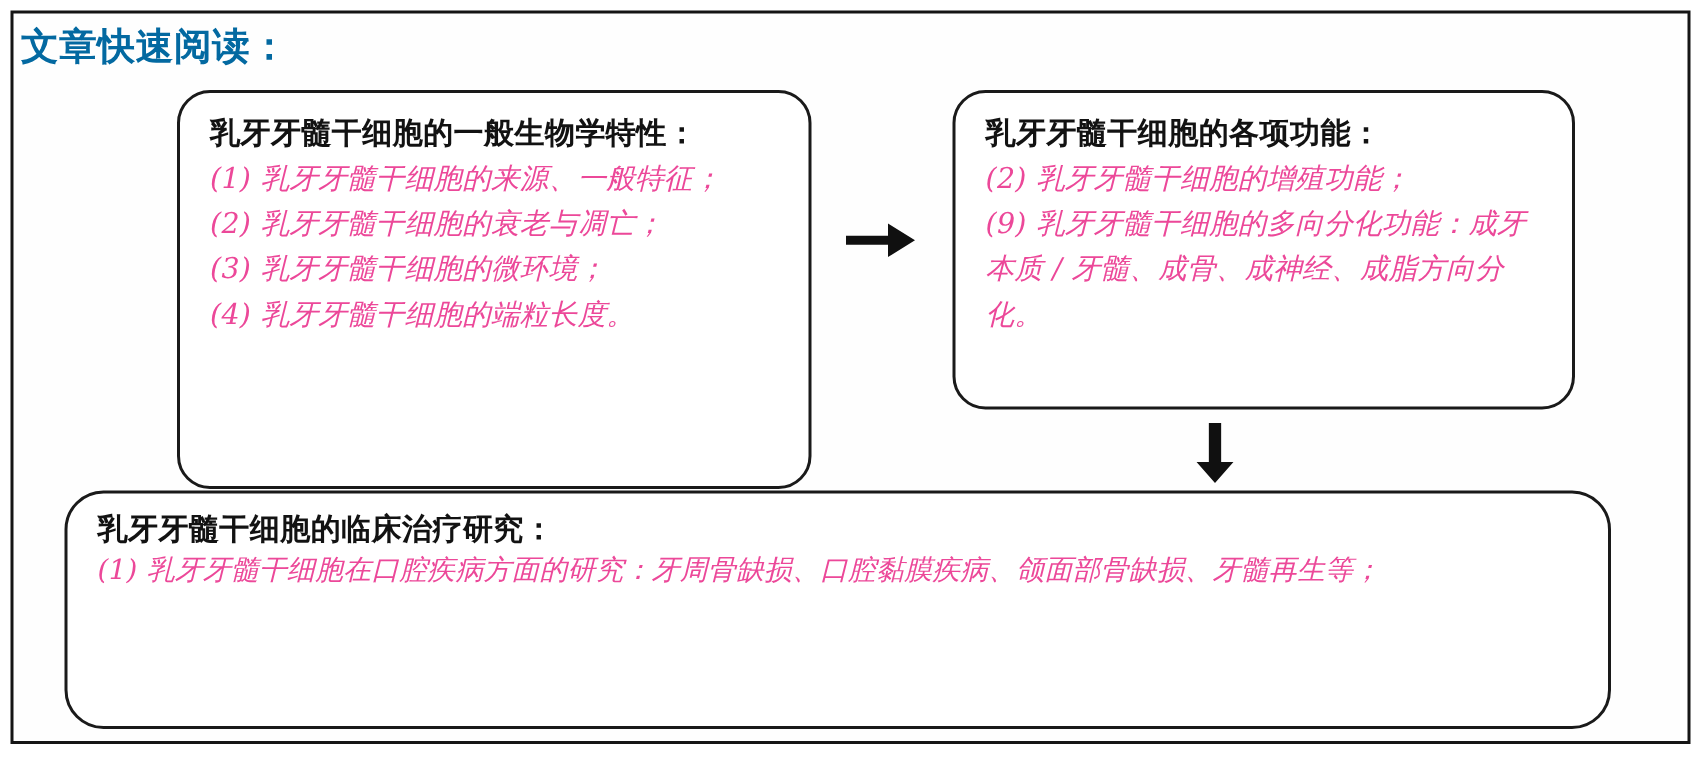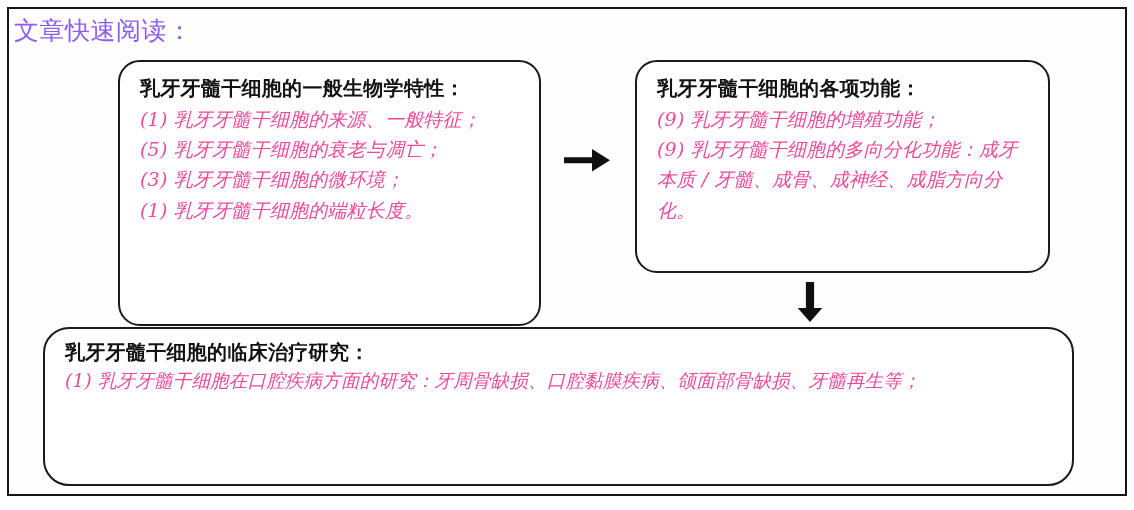--- a/index.html
+++ b/index.html
@@ -32,23 +32,23 @@
     box-sizing: border-box;
     background: #fefefe;
   }
 
   
   .figure-title {
     position: absolute;
     left: 14px;
     top: 17px;
     font-size: 25px;
-    font-weight: normal;
+    font-weight: bold;
     letter-spacing: 0.5px;
-    color: #8b5cf6;
+    color: #0369a1;
     line-height: 1.15;
     white-space: nowrap;
   }
 
   
   .node-box {
     position: absolute;
     box-sizing: border-box;
     border: 2.4px solid #1a1a1a;
     border-radius: 22px;
@@ -118,38 +118,38 @@
 
   <div class="outer-frame"></div>
 
   <div class="figure-title">文章快速阅读：</div>
 
   <div class="node-box" id="box-biology">
     <div class="node-inner">
       <div class="node-heading">乳牙牙髓干细胞的一般生物学特性：</div>
       <div class="node-lines">
         <div class="node-line">(1) 乳牙牙髓干细胞的来源、一般特征；</div>
-        <div class="node-line">(5) 乳牙牙髓干细胞的衰老与凋亡；</div>
+        <div class="node-line">(2) 乳牙牙髓干细胞的衰老与凋亡；</div>
         <div class="node-line">(3) 乳牙牙髓干细胞的微环境；</div>
-        <div class="node-line">(1) 乳牙牙髓干细胞的端粒长度。</div>
+        <div class="node-line">(4) 乳牙牙髓干细胞的端粒长度。</div>
       </div>
     </div>
   </div>
 
   <div class="arrow" id="arrow-right">
     <svg viewBox="0 0 56 40" xmlns="http://www.w3.org/2000/svg" aria-hidden="true">
       <path d="M4 17.2 h28 v-8.2 l18 11.2 -18 11.2 v-8.2 h-28 z" fill="#101010"></path>
     </svg>
   </div>
 
   <div class="node-box" id="box-function">
     <div class="node-inner">
       <div class="node-heading">乳牙牙髓干细胞的各项功能：</div>
       <div class="node-lines">
-        <div class="node-line">(9) 乳牙牙髓干细胞的增殖功能；</div>
+        <div class="node-line">(2) 乳牙牙髓干细胞的增殖功能；</div>
         <div class="node-line wrapped">(9) 乳牙牙髓干细胞的多向分化功能：成牙本质 / 牙髓、成骨、成神经、成脂方向分化。</div>
       </div>
     </div>
   </div>
 
   <div class="arrow" id="arrow-down">
     <svg viewBox="0 0 40 44" xmlns="http://www.w3.org/2000/svg" aria-hidden="true">
       <path d="M15.9 2 h8.2 v26 h8.2 l-12.3 14 -12.3 -14 h8.2 z" fill="#101010"></path>
     </svg>
   </div>

